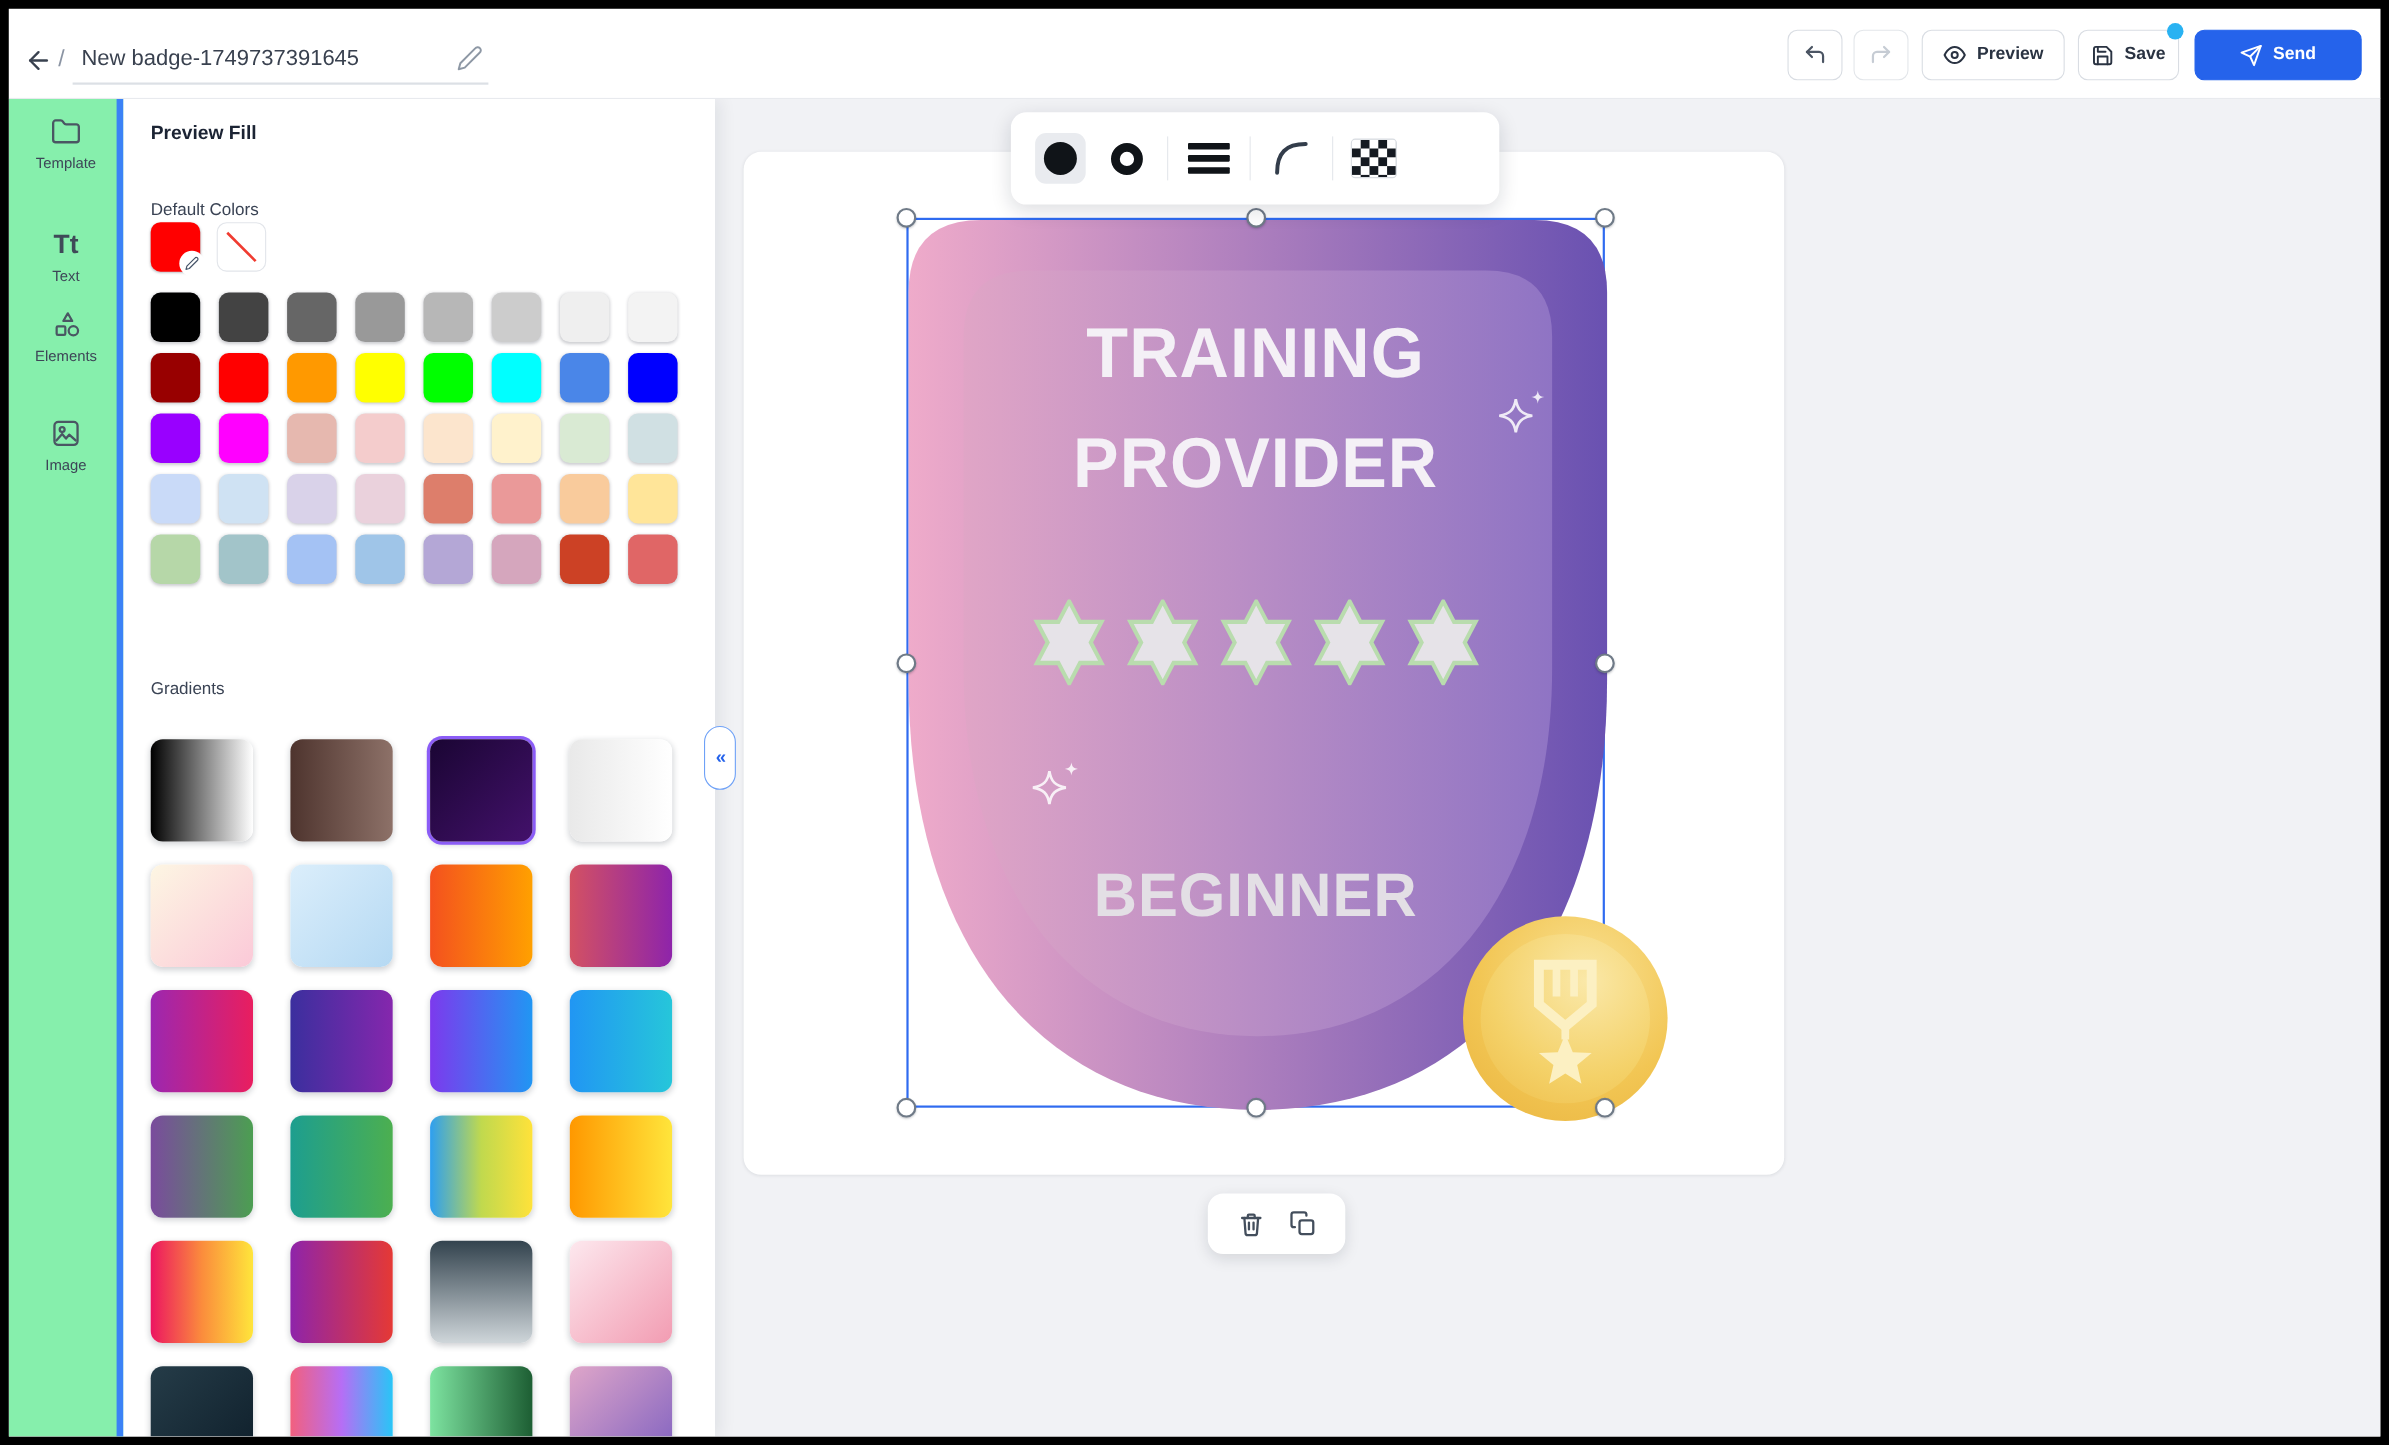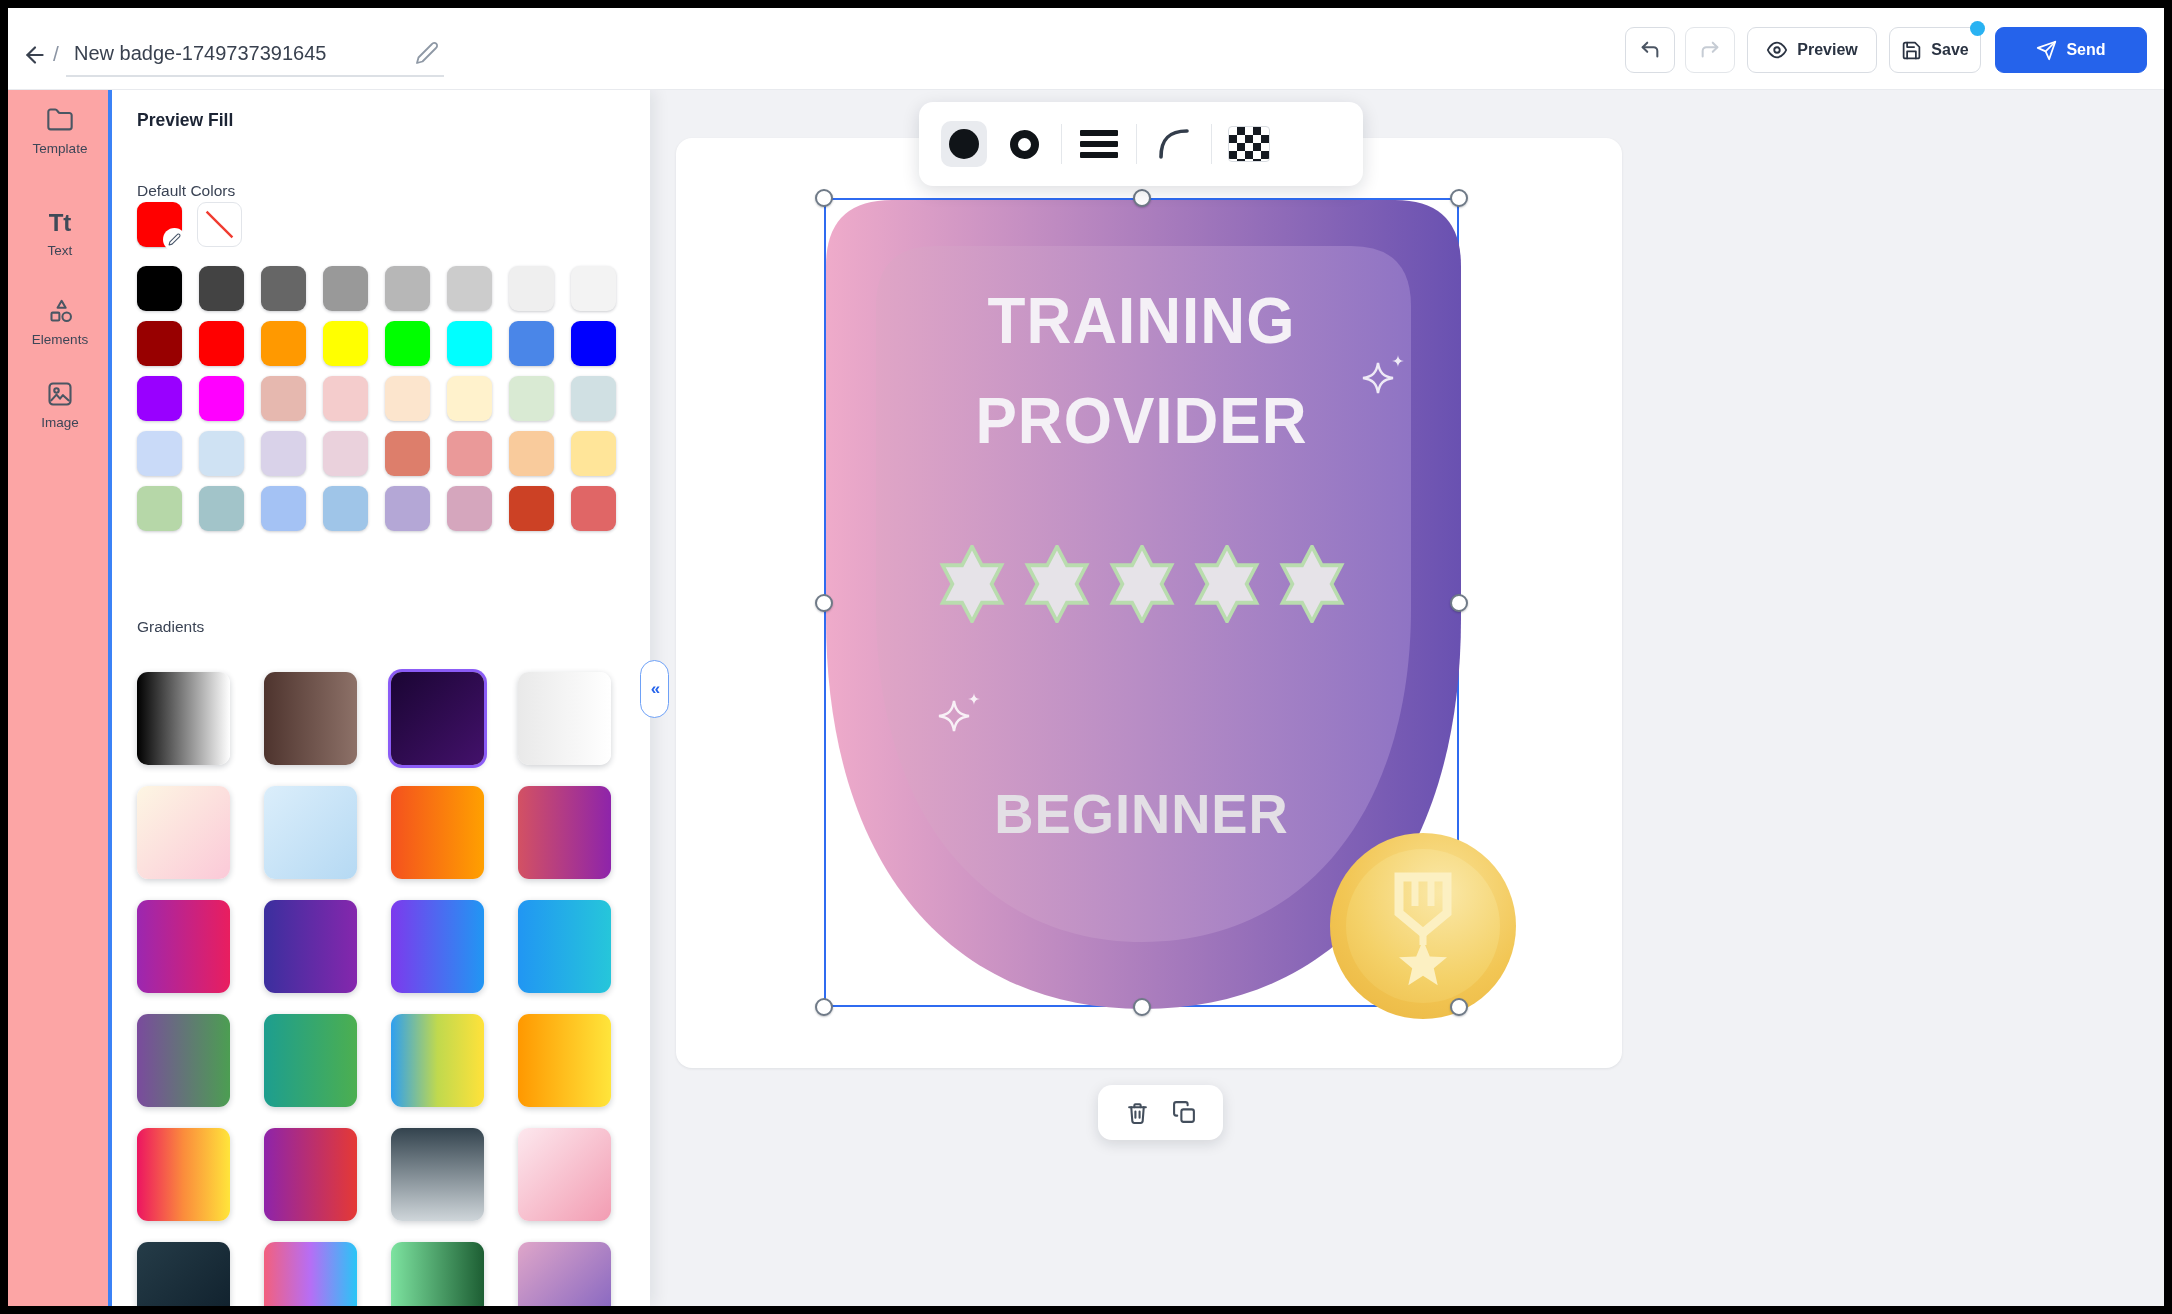--- a/index.html
+++ b/index.html
@@ -18,21 +18,21 @@
   .tb-btn { position:absolute; top:19px; height:46px; background:#fff; border:1px solid #d9dde3; border-radius:9px;
             display:flex; align-items:center; justify-content:center; gap:9px; font-size:16px; font-weight:700; color:#2a3342; cursor:pointer; }
   .tb-undo { left:1617px; width:50px; color:#4b5563; }
   .tb-redo { left:1677px; width:50px; color:#c6ccd4; border-color:#e3e6ea; }
   .tb-preview { left:1739px; width:130px; }
   .tb-save { left:1881px; width:92px; }
   .tb-send { left:1987px; width:152px; background:#2563eb; border-color:#2563eb; color:#fff; }
   .save-dot { position:absolute; left:1962px; top:13px; width:15px; height:15px; border-radius:50%; background:#29b2f2; z-index:31; }
 
   
-  .sidebar { position:absolute; left:0; top:82px; width:104px; height:1216px; background:#fca5a5; border-right:4px solid #3b82f6; z-index:20; }
+  .sidebar { position:absolute; left:0; top:82px; width:104px; height:1216px; background:#86efac; border-right:6px solid #3b82f6; z-index:20; }
   .side-item { position:absolute; left:0; width:104px; height:72px; display:flex; flex-direction:column; align-items:center; gap:7px; cursor:pointer; color:#4a5663; }
   .side-item span.lbl { font-size:13.5px; color:#3d4657; }
 
   
   .panel { position:absolute; left:104px; top:82px; width:538px; height:1216px; background:#fff; z-index:10; overflow:hidden; box-shadow:6px 0 14px rgba(15,23,42,.07); }
   .panel h2 { position:absolute; left:25px; top:20px; font-size:17.5px; font-weight:700; color:#1c2434; }
   .sect-label { position:absolute; left:25px; font-size:15.5px; color:#3a4354; }
   .lbl-default { top:92px; }
   .lbl-gradients { top:528px; }
   .custom-row { position:absolute; left:25px; top:112px; display:flex; gap:15px; }
@@ -154,21 +154,21 @@
     <div class="side-item" style="top:16px">
       <svg class="ic" width="28" height="28" viewBox="0 0 24 24" fill="none" stroke="currentColor" stroke-width="1.8" stroke-linecap="round" stroke-linejoin="round">
           <path d="M4 20h16a2 2 0 0 0 2-2V8a2 2 0 0 0-2-2h-7.9a2 2 0 0 1-1.69-.9L9.6 3.9A2 2 0 0 0 7.93 3H4a2 2 0 0 0-2 2v13a2 2 0 0 0 2 2Z"></path>
         </svg>
       <span class="lbl">Template</span>
     </div>
     <div class="side-item" style="top:120px">
       <span style="font-weight:700;font-size:24px;line-height:26px;color:#3f4a58;">Tt</span>
       <span class="lbl">Text</span>
     </div>
-    <div class="side-item" style="top:208px">
+    <div class="side-item" style="top:192px">
       <svg class="ic" width="27" height="27" viewBox="0 0 24 24" fill="none" stroke="currentColor" stroke-width="1.8" stroke-linecap="round" stroke-linejoin="round">
           <path d="M13 2.5 16.6 8.7H9.4Z"></path>
           <rect x="4" y="13" width="7" height="7" rx="1"></rect>
           <circle cx="17.5" cy="16.6" r="3.8"></circle>
         </svg>
       <span class="lbl">Elements</span>
     </div>
     <div class="side-item" style="top:290px">
       <svg class="ic" width="28" height="28" viewBox="0 0 24 24" fill="none" stroke="currentColor" stroke-width="1.8" stroke-linecap="round" stroke-linejoin="round">
           <rect x="3" y="3" width="18" height="18" rx="3"></rect>

